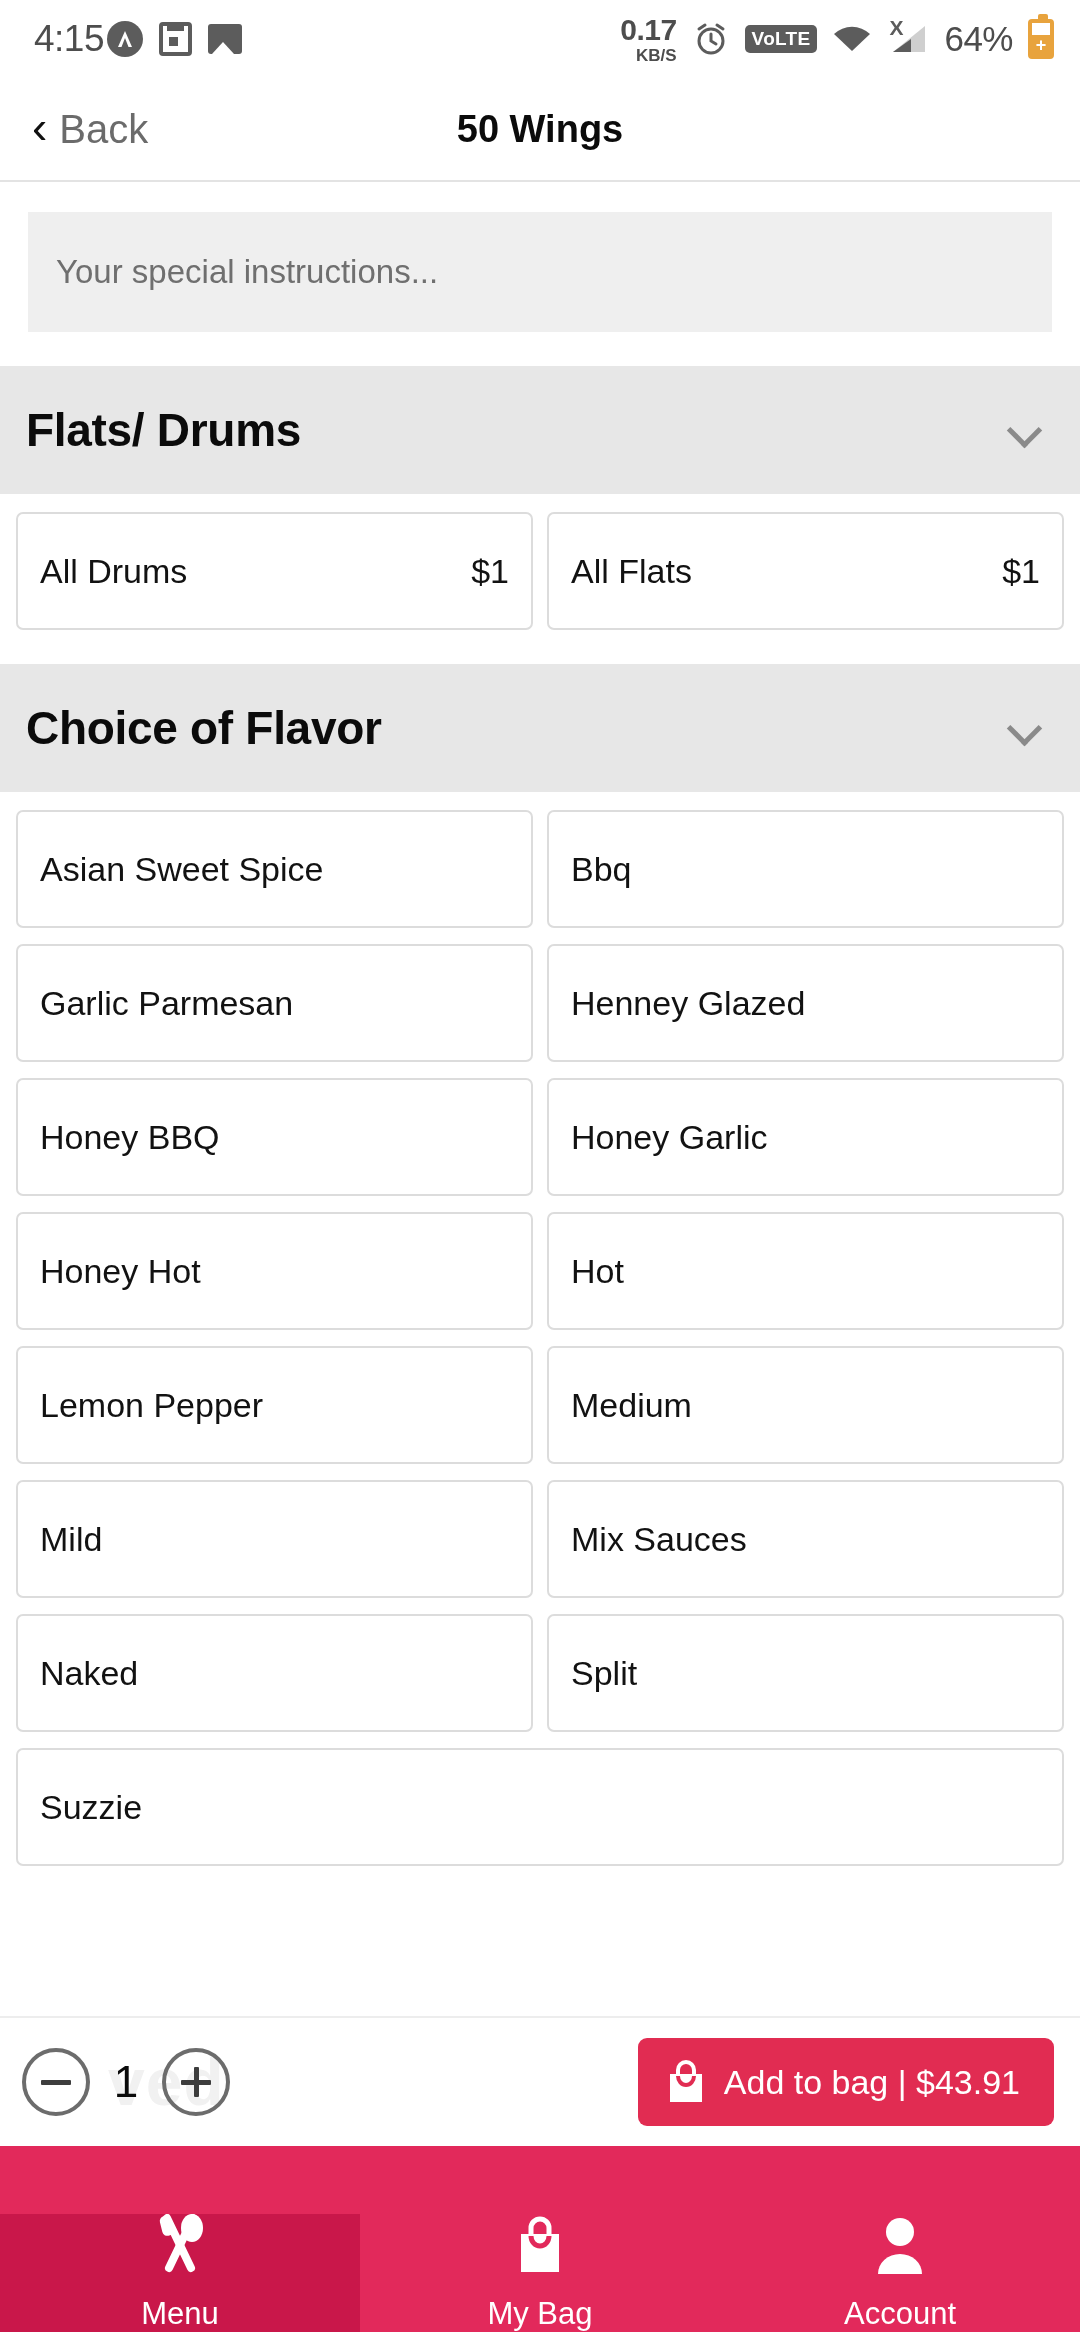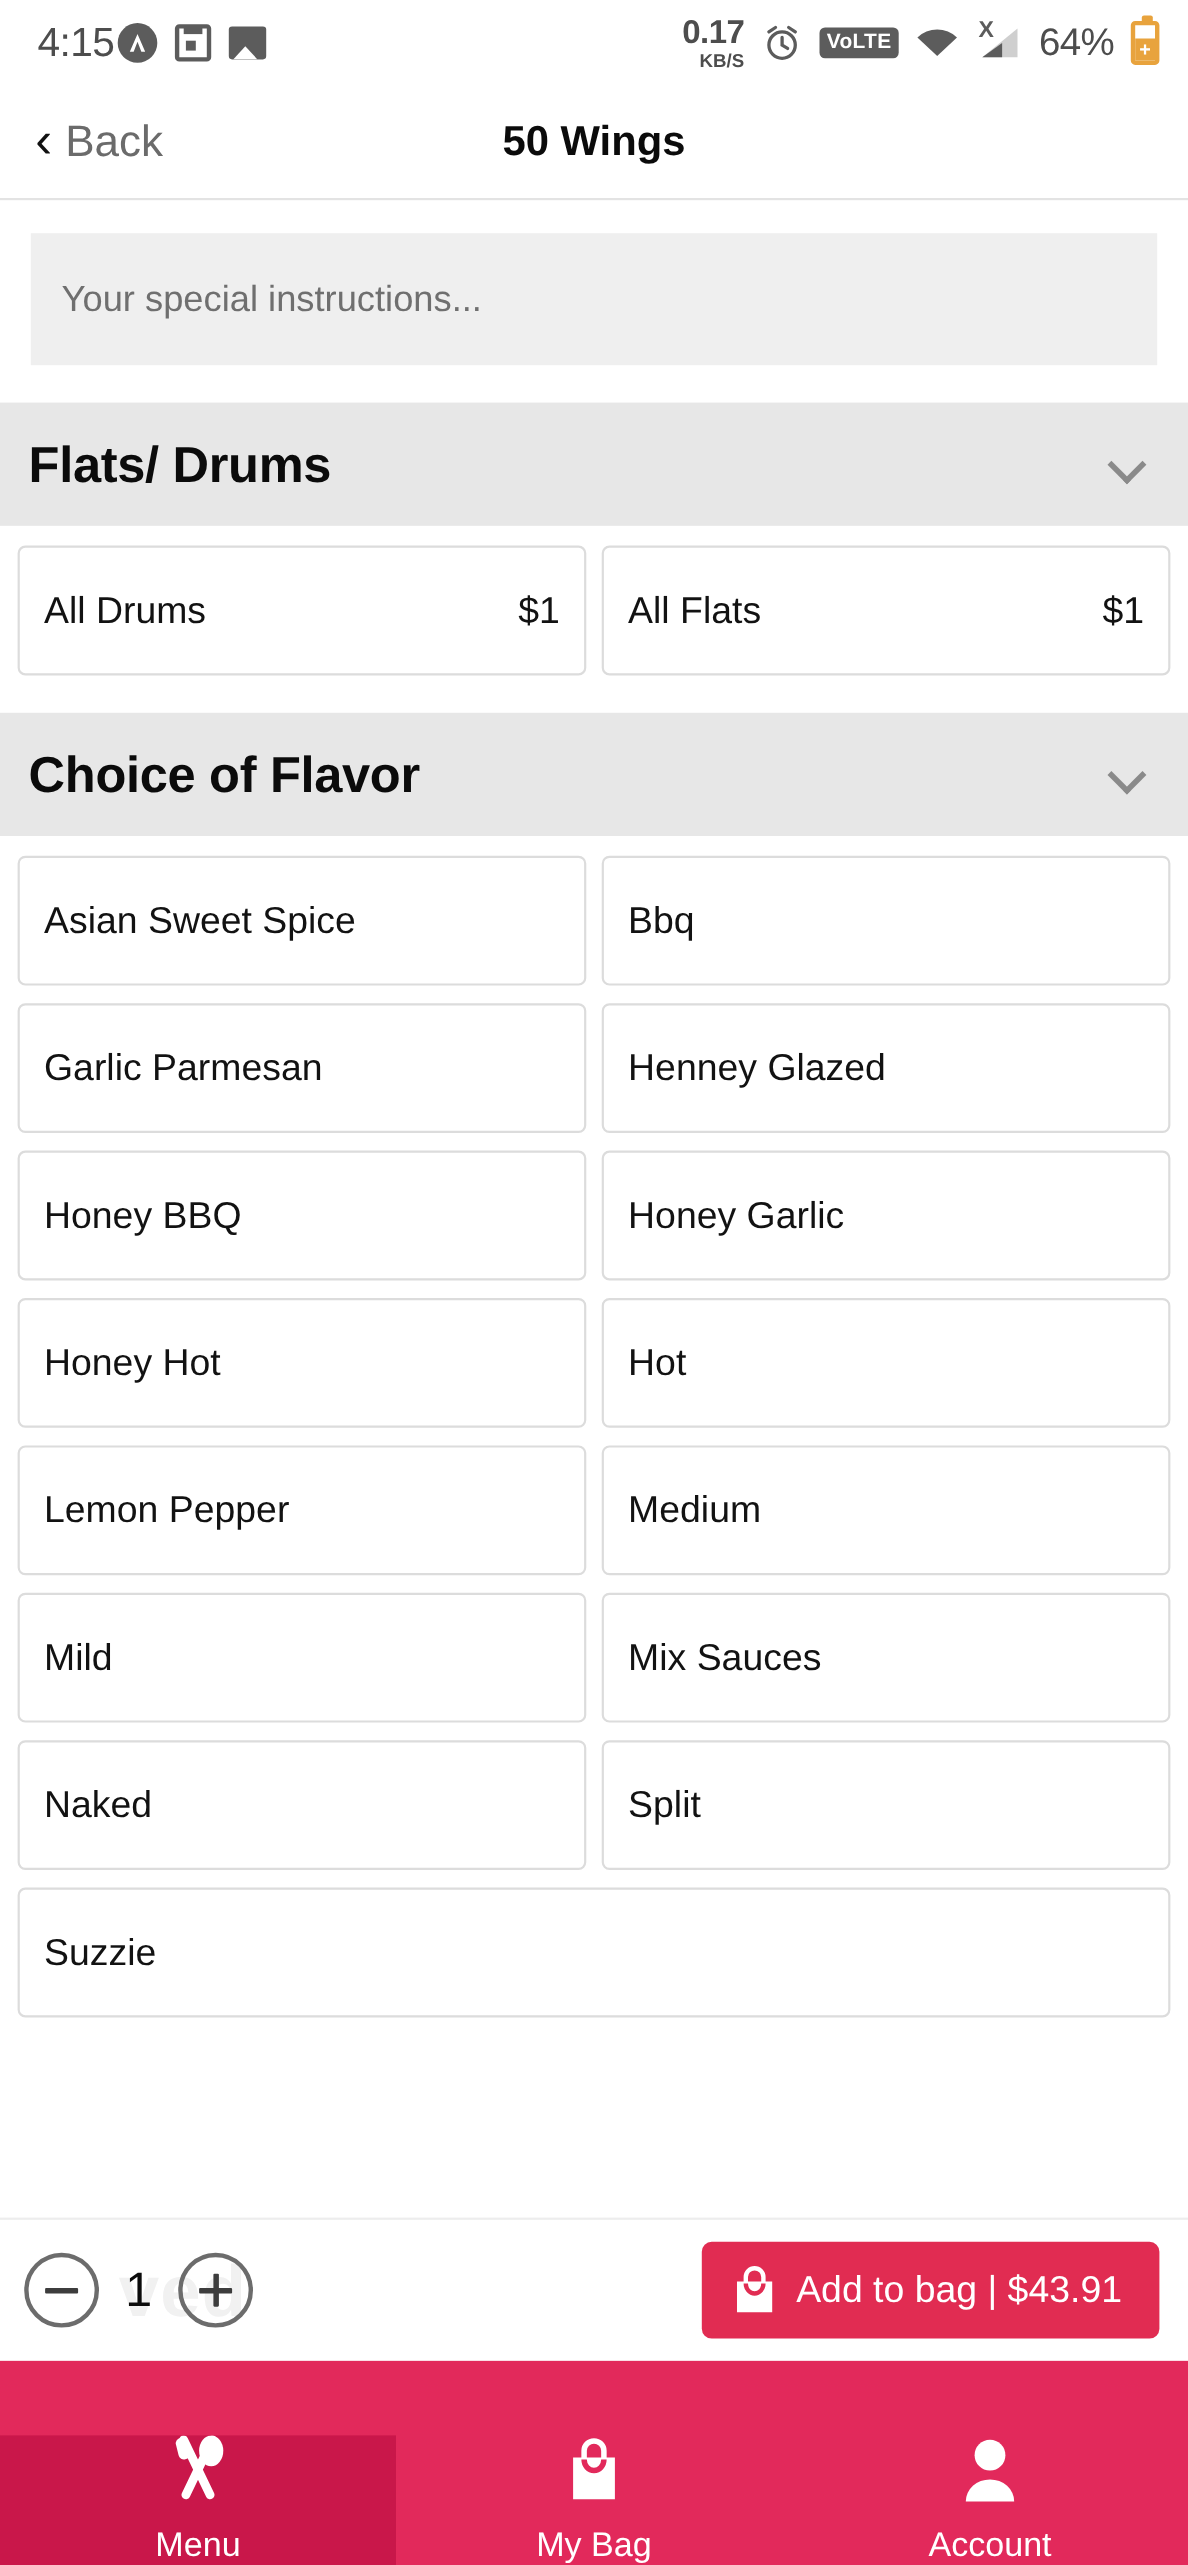--- a/index.html
+++ b/index.html
@@ -166,21 +166,21 @@
     background: #efefef;
     height: 120px;
     display: flex;
     align-items: center;
     padding: 0 28px;
   }
   .instructions-box .ph { font-size: 33px; color: #6f6f6f; }
 
   .section-header {
     background: #e7e7e7;
-    height: 112px;
+    height: 128px;
     margin-top: 34px;
     display: flex;
     align-items: center;
     justify-content: space-between;
     padding: 0 34px 0 26px;
   }
   .section-header .title {
     font-size: 46px; font-weight: 700; color: #0b0b0b;
     letter-spacing: -0.3px;
   }

